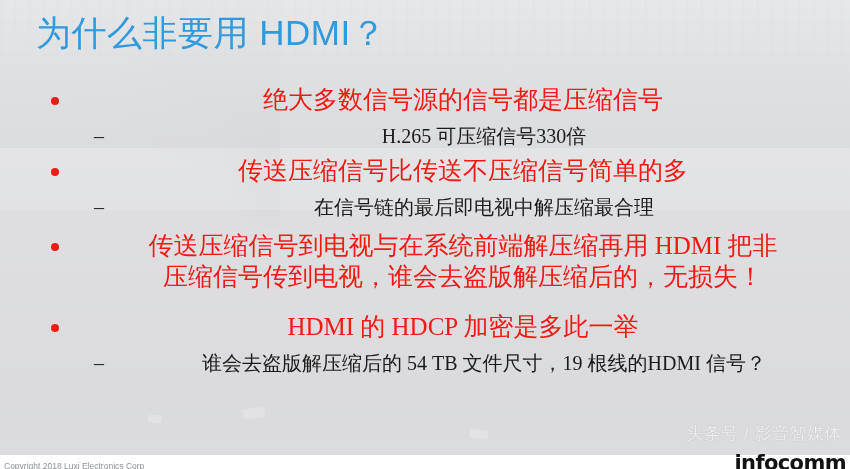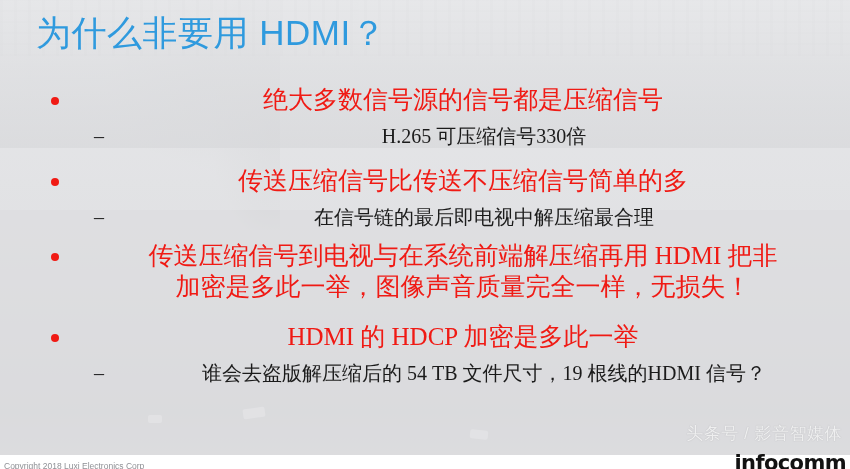--- a/index.html
+++ b/index.html
@@ -152,21 +152,21 @@
   }
   .lvl2 .dash {
     position: absolute;
     left: 50px;
     top: 0;
     font-size: 20px;
     color: #1b1b1b;
   }
 
   .sp-a { margin-top: 8px; }
-  .sp-b { margin-top: 16px; }
+  .sp-b { margin-top: 6px; }
   .sp-c { margin-top: 10px; }
   .sp-d { margin-top: 19px; }
 
   
   #footer-bar {
     position: absolute;
     left: 0; right: 0; bottom: 0;
     height: 14px;
     background: #ffffff;
   }
@@ -242,21 +242,21 @@
 
       <div class="lvl2 sp-a">
         <span class="dash">–</span>
         <span class="txt">在信号链的最后即电视中解压缩最合理</span>
       </div>
 
       <div class="lvl1 sp-c">
         <span class="dot"></span>
         <span class="txt">
           <span class="l2">传送压缩信号到电视与在系统前端解压缩再用 HDMI 把非</span>
-          <span class="l2">加密是多此一举，图像声音质量完全一样，无损失！</span>
+          <span class="l2">压缩信号传到电视，谁会去盗版解压缩后的，无损失！</span>
         </span>
       </div>
 
       <div class="lvl1 sp-d">
         <span class="dot"></span>
         <span class="txt">HDMI 的 HDCP 加密是多此一举</span>
       </div>
 
       <div class="lvl2 sp-a">
         <span class="dash">–</span>

